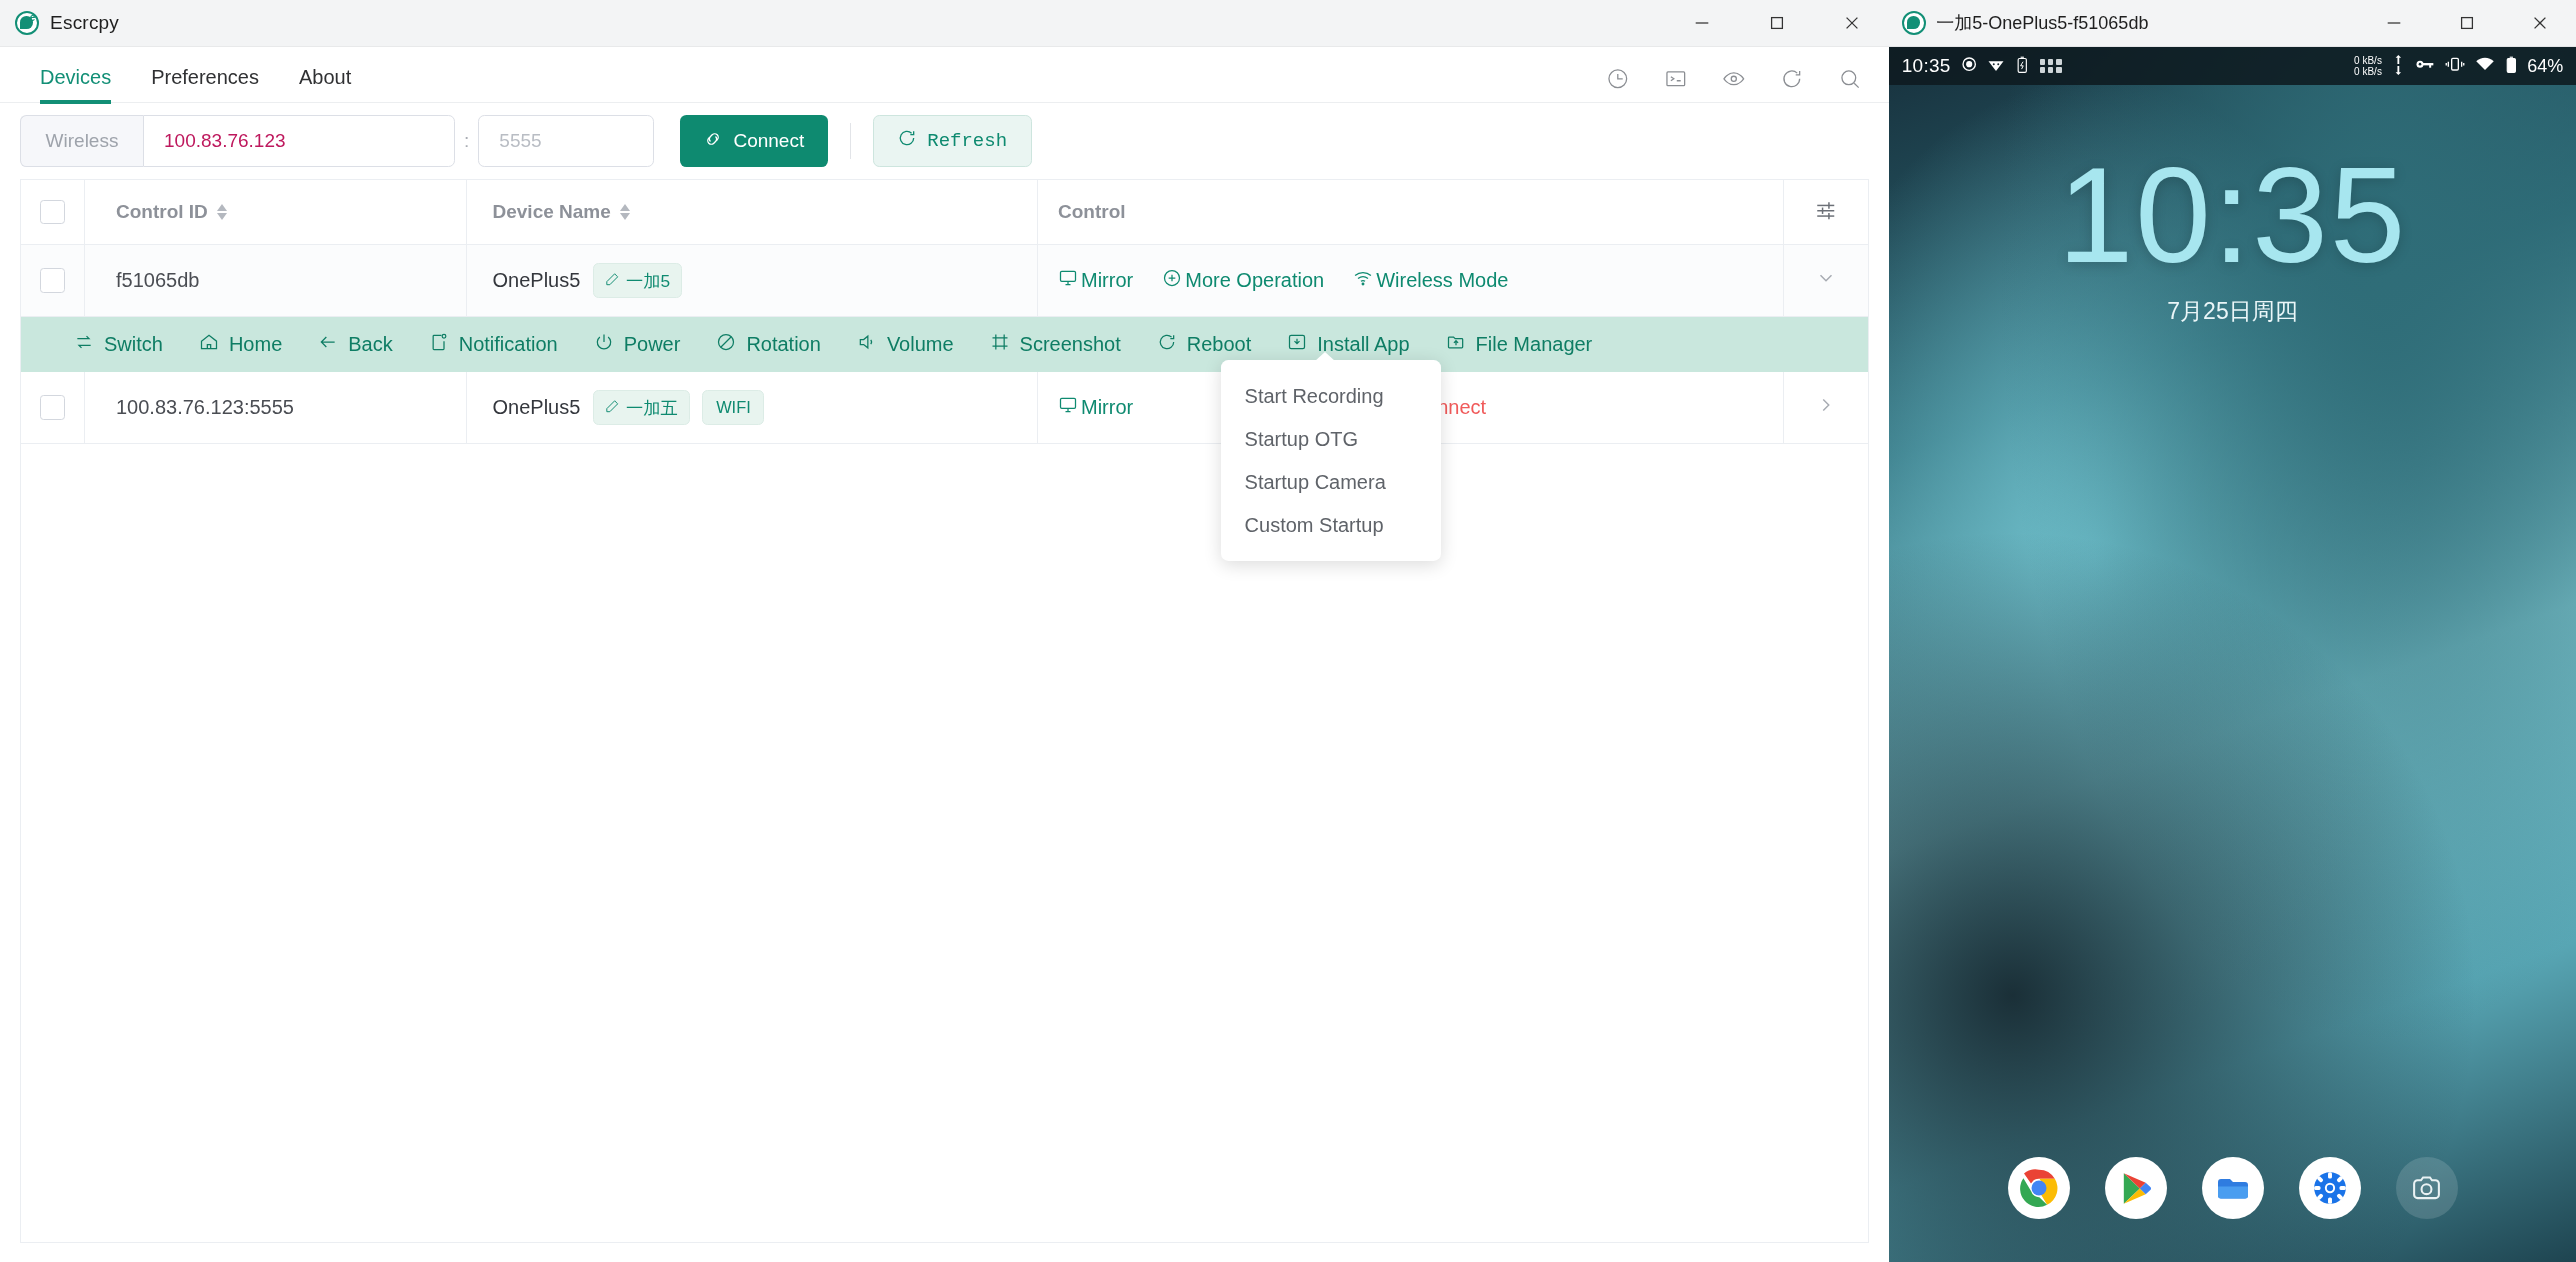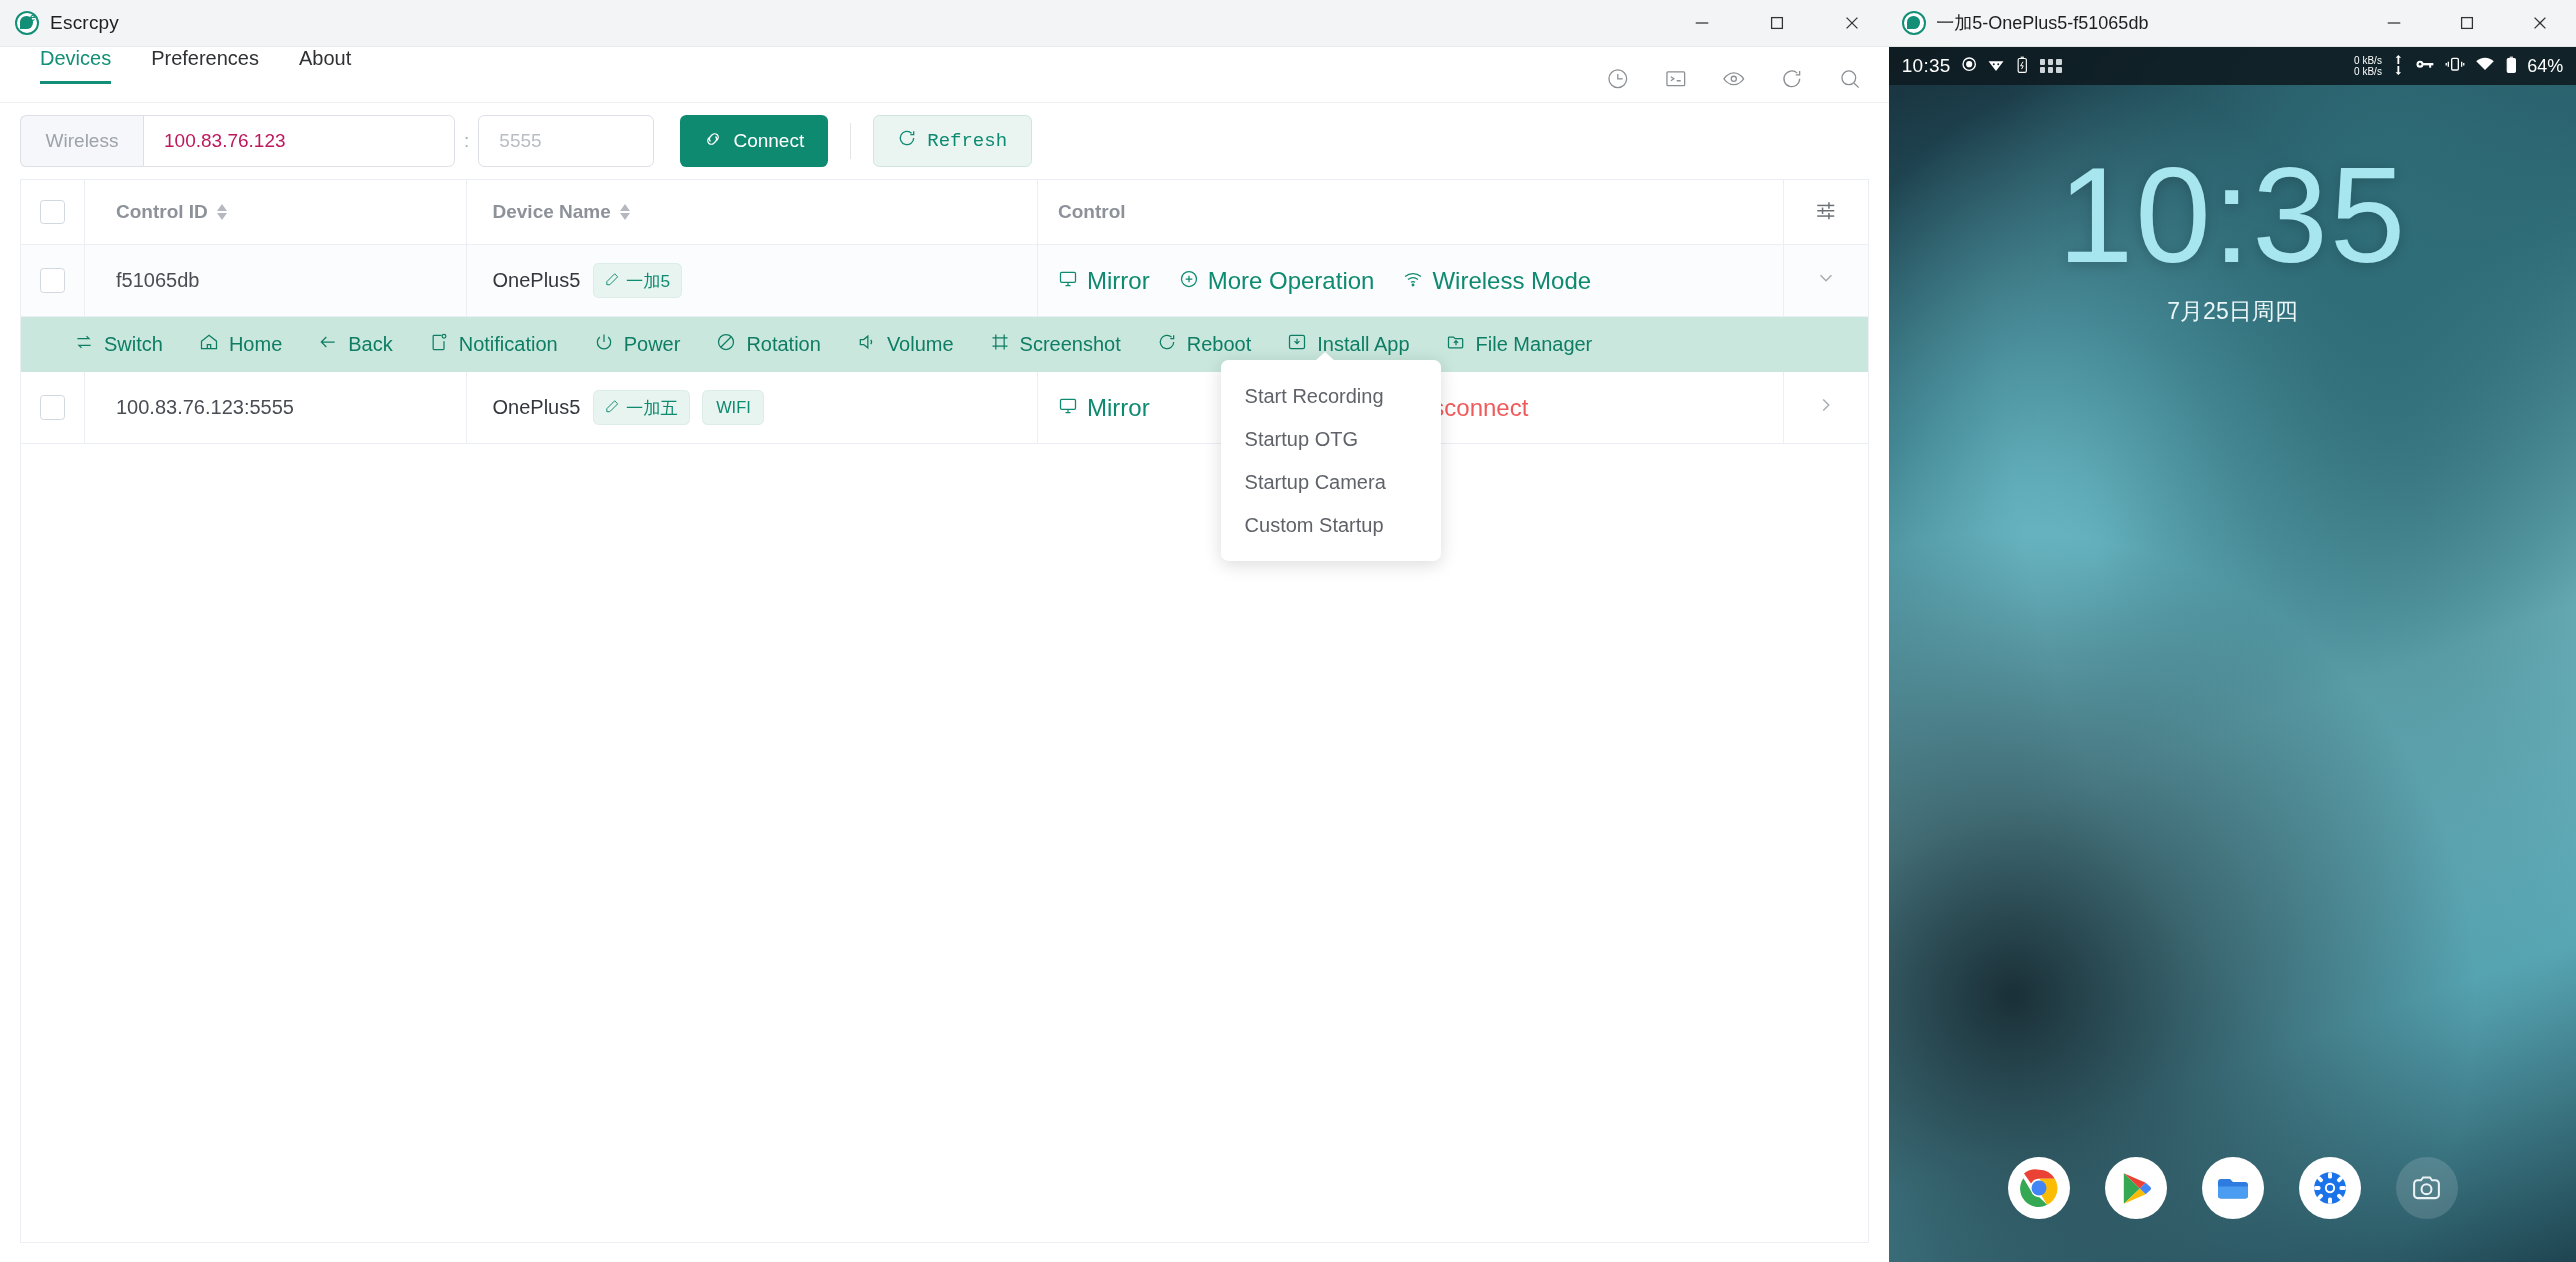--- a/index.html
+++ b/index.html
@@ -34,21 +34,21 @@
   }
   .titlebar .app-title { font-size: 19px; color: #1f1f1f; letter-spacing: 0.2px; }
   .titlebar .spacer { flex: 1; }
   .win-btn {
     width: 75px; height: 47px; display: flex; align-items: center; justify-content: center;
     color: #333; flex: none;
   }
   .win-btn svg { display: block; }
 
   .tabbar {
-    height: 56px; display: flex; align-items: flex-start; border-bottom: 1.8px solid #eceef0;
+    height: 56px; display: flex; align-items: flex-end; border-bottom: 1.8px solid #eceef0;
     padding-left: 20px; flex: none; position: relative; background: #fff;
   }
   .tab {
     font-size: 20px; color: #303133; padding: 0 20px 12.7px 20px; position: relative;
   }
   .tab.active { color: #128f76; }
   .tab.active::after {
     content: ""; position: absolute; left: 20px; right: 20px; bottom: -1.8px;
     height: 3.6px; background: #128f76;
   }
@@ -109,22 +109,22 @@
   .tbody-row.alt { background: #fbfcfd; }
   .cell-text { font-size: 20px; color: #4a4d53; }
   .devname { font-size: 20px; color: #34373d; }
   .badge {
     display: inline-flex; align-items: center; gap: 6.4px; height: 35px; padding: 0 11px;
     border-radius: 5.5px; background: #e8f4ef; color: #0e8a70; font-size: 17.3px;
     margin-left: 12.7px; border: 0.9px solid #dcece6;
   }
   .badge.wifi { font-size: 16.4px; padding: 0 12.7px; }
   .ctrl-btn {
-    display: inline-flex; align-items: center; gap: 9px; color: #0e8a70;
-    font-size: 24px; margin-right: 29px; cursor: pointer; white-space: nowrap;
+    display: inline-flex; align-items: center; gap: 3px; color: #0e8a70;
+    font-size: 20px; margin-right: 29px; cursor: pointer; white-space: nowrap;
   }
   .ctrl-btn.danger { color: #f05a5a; }
   .chev { color: #a7abb2; font-size: 23.6px; line-height: 1; }
 
   
   .action-strip {
     height: 55px; background: #c9e7dd; display: flex; align-items: center;
     padding-left: 53px; gap: 0; overflow: hidden; position: relative;
   }
   .action-item {

